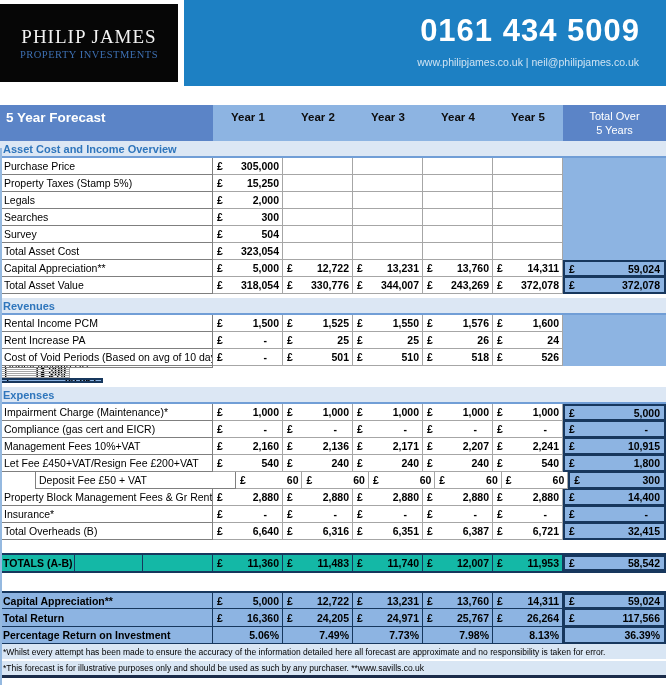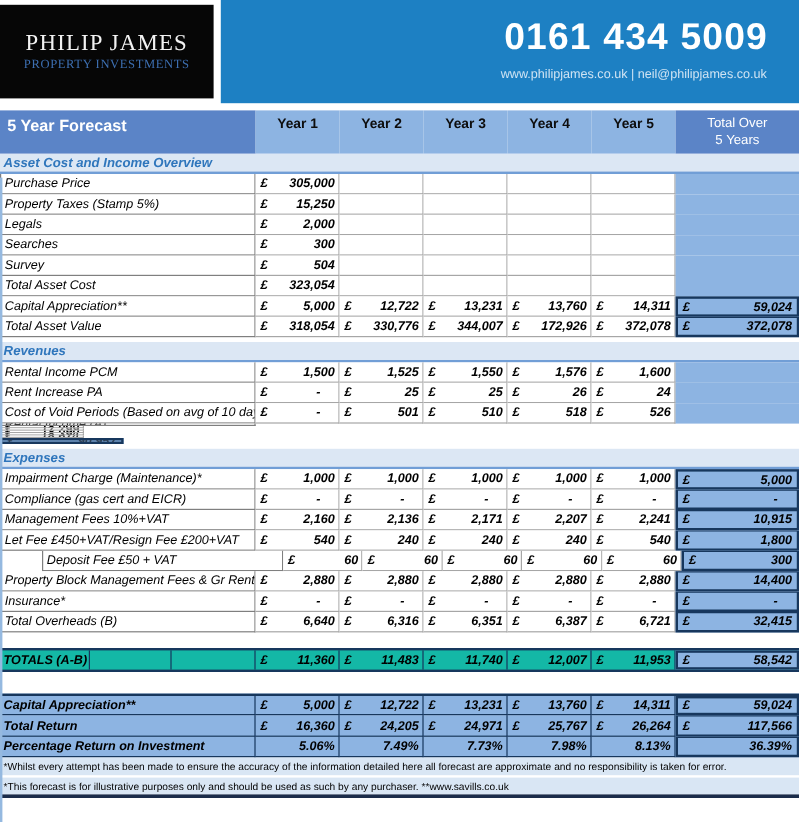--- a/index.html
+++ b/index.html
@@ -8,31 +8,31 @@
   
   .banner{position:relative;height:86px;background:#fff;}
   .banner-blue{position:absolute;left:184px;top:0;right:0;height:86px;background:#1d80c3;}
   .phone{font-size:31px;font-weight:bold;color:#fff;text-align:right;padding:13px 26px 0 0;letter-spacing:1px;}
   .contact{font-size:10.5px;color:#cfe3f3;text-align:right;padding:7px 27px 0 0;}
   .logo-box{position:absolute;left:0;top:4px;width:178px;height:78px;background:#060606;display:flex;flex-direction:column;align-items:center;justify-content:center;}
   .logo-main{font-family:"Liberation Serif",serif;font-size:19px;color:#f2f2f2;letter-spacing:1px;white-space:nowrap;}
   .logo-sub{font-family:"Liberation Serif",serif;font-size:10.5px;color:#3d6fb1;letter-spacing:0.5px;margin-top:1px;white-space:nowrap;}
 
   
-  .fh{display:flex;height:36px;margin-top:6px;}
+  .fh{display:flex;height:36px;margin-top:19px;}
   .fh-label{width:213px;background:#5b84c7;color:#fff;font-weight:bold;font-size:13.5px;padding:5px 0 0 6px;box-sizing:border-box;}
   .fh-year{width:70px;background:#8db4e2;color:#0d0d0d;font-weight:bold;font-size:11.5px;text-align:center;padding-top:6px;box-sizing:border-box;}
   .fh-total{width:103px;background:#5b84c7;color:#fff;font-size:11px;text-align:center;padding-top:4px;line-height:14px;box-sizing:border-box;}
 
   
   .black-row{height:24px;background:#000;color:#fff;font-size:12.5px;display:flex;align-items:center;padding-left:60px;box-sizing:border-box;}
 
   
   .rows{width:666px;}
-  .row{display:flex;font-size:10.5px;box-sizing:border-box;font-style:italic;}
+  .row{display:flex;font-size:10.5px;box-sizing:border-box;}
   .cell{box-sizing:border-box;display:flex;align-items:center;overflow:hidden;white-space:nowrap;}
   .row.gap{background:#fff;}
 
   .row.section{height:17px;background:#dce7f4;border-bottom:2px solid #719ed6;color:#2f76bc;font-weight:bold;font-size:11px;align-items:center;padding-left:3px;}
 
   .row.data .label-cell{width:213px;background:#fff;border-left:1px solid #7f7f7f;border-right:1px solid #7f7f7f;border-bottom:1px solid #7f7f7f;padding-left:3px;}
   .row.data .year-cell{width:70px;background:#fff;border-right:1px solid #a6a6a6;border-bottom:1px solid #a6a6a6;font-weight:bold;justify-content:space-between;padding:0 3px 0 4px;}
   .total-cell{width:103px;background:#8db4e2;}
   .total-cell.plain{background:#8db4e2;}
   .total-cell.boxed{border:2px solid #17375d;font-weight:bold;justify-content:space-between;padding:0 4px;}
@@ -202,21 +202,21 @@
         <div class="cell year-cell">
           <span class="cur">£</span>
           <span class="val">330,776</span>
         </div>
         <div class="cell year-cell">
           <span class="cur">£</span>
           <span class="val">344,007</span>
         </div>
         <div class="cell year-cell">
           <span class="cur">£</span>
-          <span class="val">172,926</span>
+          <span class="val">243,269</span>
         </div>
         <div class="cell year-cell">
           <span class="cur">£</span>
           <span class="val">372,078</span>
         </div>
         <div class="cell total-cell boxed stacked">
           <span class="cur">£</span>
           <span class="val">372,078</span>
         </div>
       </div>

